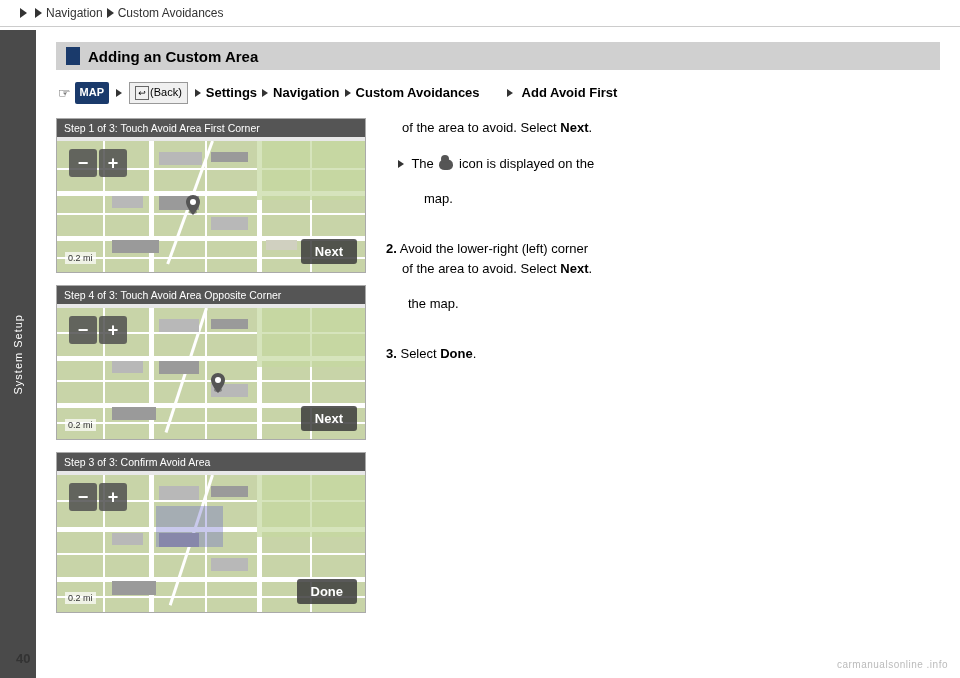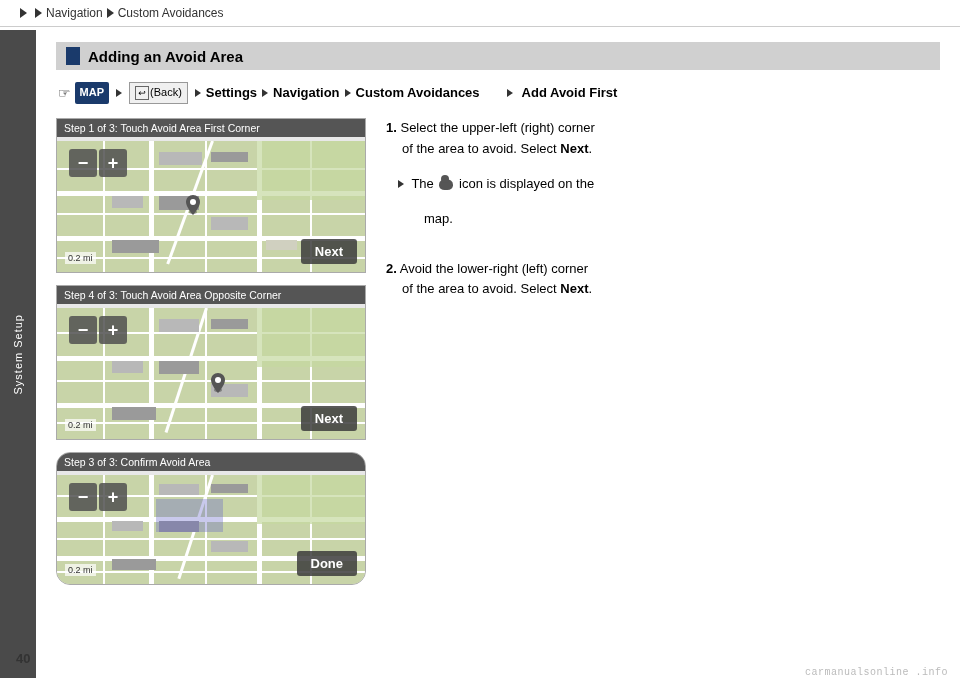--- a/index.html
+++ b/index.html
@@ -166,22 +166,21 @@
     
     .map-box {
       border: 1px solid #aaa;
       margin-bottom: 12px;
       position: relative;
       overflow: hidden;
       height: 155px;
       background: #e8e8e8;
     }
     .map-box-last {
-      height: 133px;
-      border-radius: 14px;
+      height: 161px;
     }
     .map-title {
       position: absolute;
       top: 0; left: 0; right: 0;
       background: #555;
       color: #fff;
       font-size: 10.5px;
       padding: 3px 7px;
       z-index: 2;
     }
@@ -297,26 +296,25 @@
       position: absolute;
       width: 8px; height: 8px;
       background: #555;
       border-radius: 50%;
       top: -4px; left: 2px;
     }
 
     
     .watermark {
       position: absolute;
-      bottom: 0;
+      bottom: 8px;
       right: 12px;
       font-size: 10px;
       color: #bbb;
       letter-spacing: 0.5px;
-      font-family: Liberation Mono, monospace;
     }
 
     
     .street-grid {
       position: absolute;
       top: 0; left: 0; right: 0; bottom: 0;
       background-color: #c8d4a8;
     }
     .street-h {
       position: absolute;
@@ -363,21 +361,21 @@
 <div class="sidebar">
   <span class="sidebar-label">System Setup</span>
 </div>
 
 <div class="page-number">40</div>
 
 <div class="main-content">
 
   <div class="section-header">
     <div class="blue-rect"></div>
-    <span>Adding an Avoid Area</span>
+    <span>Adding an Custom Area</span>
   </div>
 
   <div class="nav-path">
     <span class="hand-icon">☞</span>
     <span class="map-badge">MAP</span>
     <span class="arrow-right"></span>
     <span class="back-badge">
       <span class="back-icon-small">↩</span>
       <span>(Back)</span>
     </span>
@@ -518,24 +516,20 @@
         </div>
         <div class="scale-indicator">0.2 mi</div>
         <div class="action-btn">Done</div>
       </div>
 
     </div>
 
     <div class="right-col">
 
       <div class="instruction">
-        <p>
-          <span class="step-num">1.</span>
-          <span>Select the upper-left (right) corner</span>
-        </p>
         <p style="padding-left:16px;">
           <span>of the area to avoid. Select </span><span class="bold">Next</span><span>.</span>
         </p>
         <p class="sub-item">
           <span class="arrow-indicator"></span>
           <span>The</span>
           <span class="cloud-icon"></span>
           <span> icon is displayed on the</span>
         </p>
         <p class="sub-item" style="padding-left:38px;">
@@ -544,22 +538,31 @@
       </div>
 
       <div class="instruction" style="margin-top:30px;">
         <p>
           <span class="step-num">2.</span>
           <span>Avoid the lower-right (left) corner</span>
         </p>
         <p style="padding-left:16px;">
           <span>of the area to avoid. Select </span><span class="bold">Next</span><span>.</span>
         </p>
+        <p class="sub-item" style="padding-left:22px;">
+          <span>the map.</span>
+        </p>
       </div>
 
+      <div class="instruction" style="margin-top:30px;">
+        <p>
+          <span class="step-num">3.</span>
+          <span> Select </span><span class="bold">Done</span><span>.</span>
+        </p>
+      </div>
 
     </div>
 
   </div>
 
 </div>
 
 <div class="watermark">carmanualsonline .info</div>
 
 </body></html>

